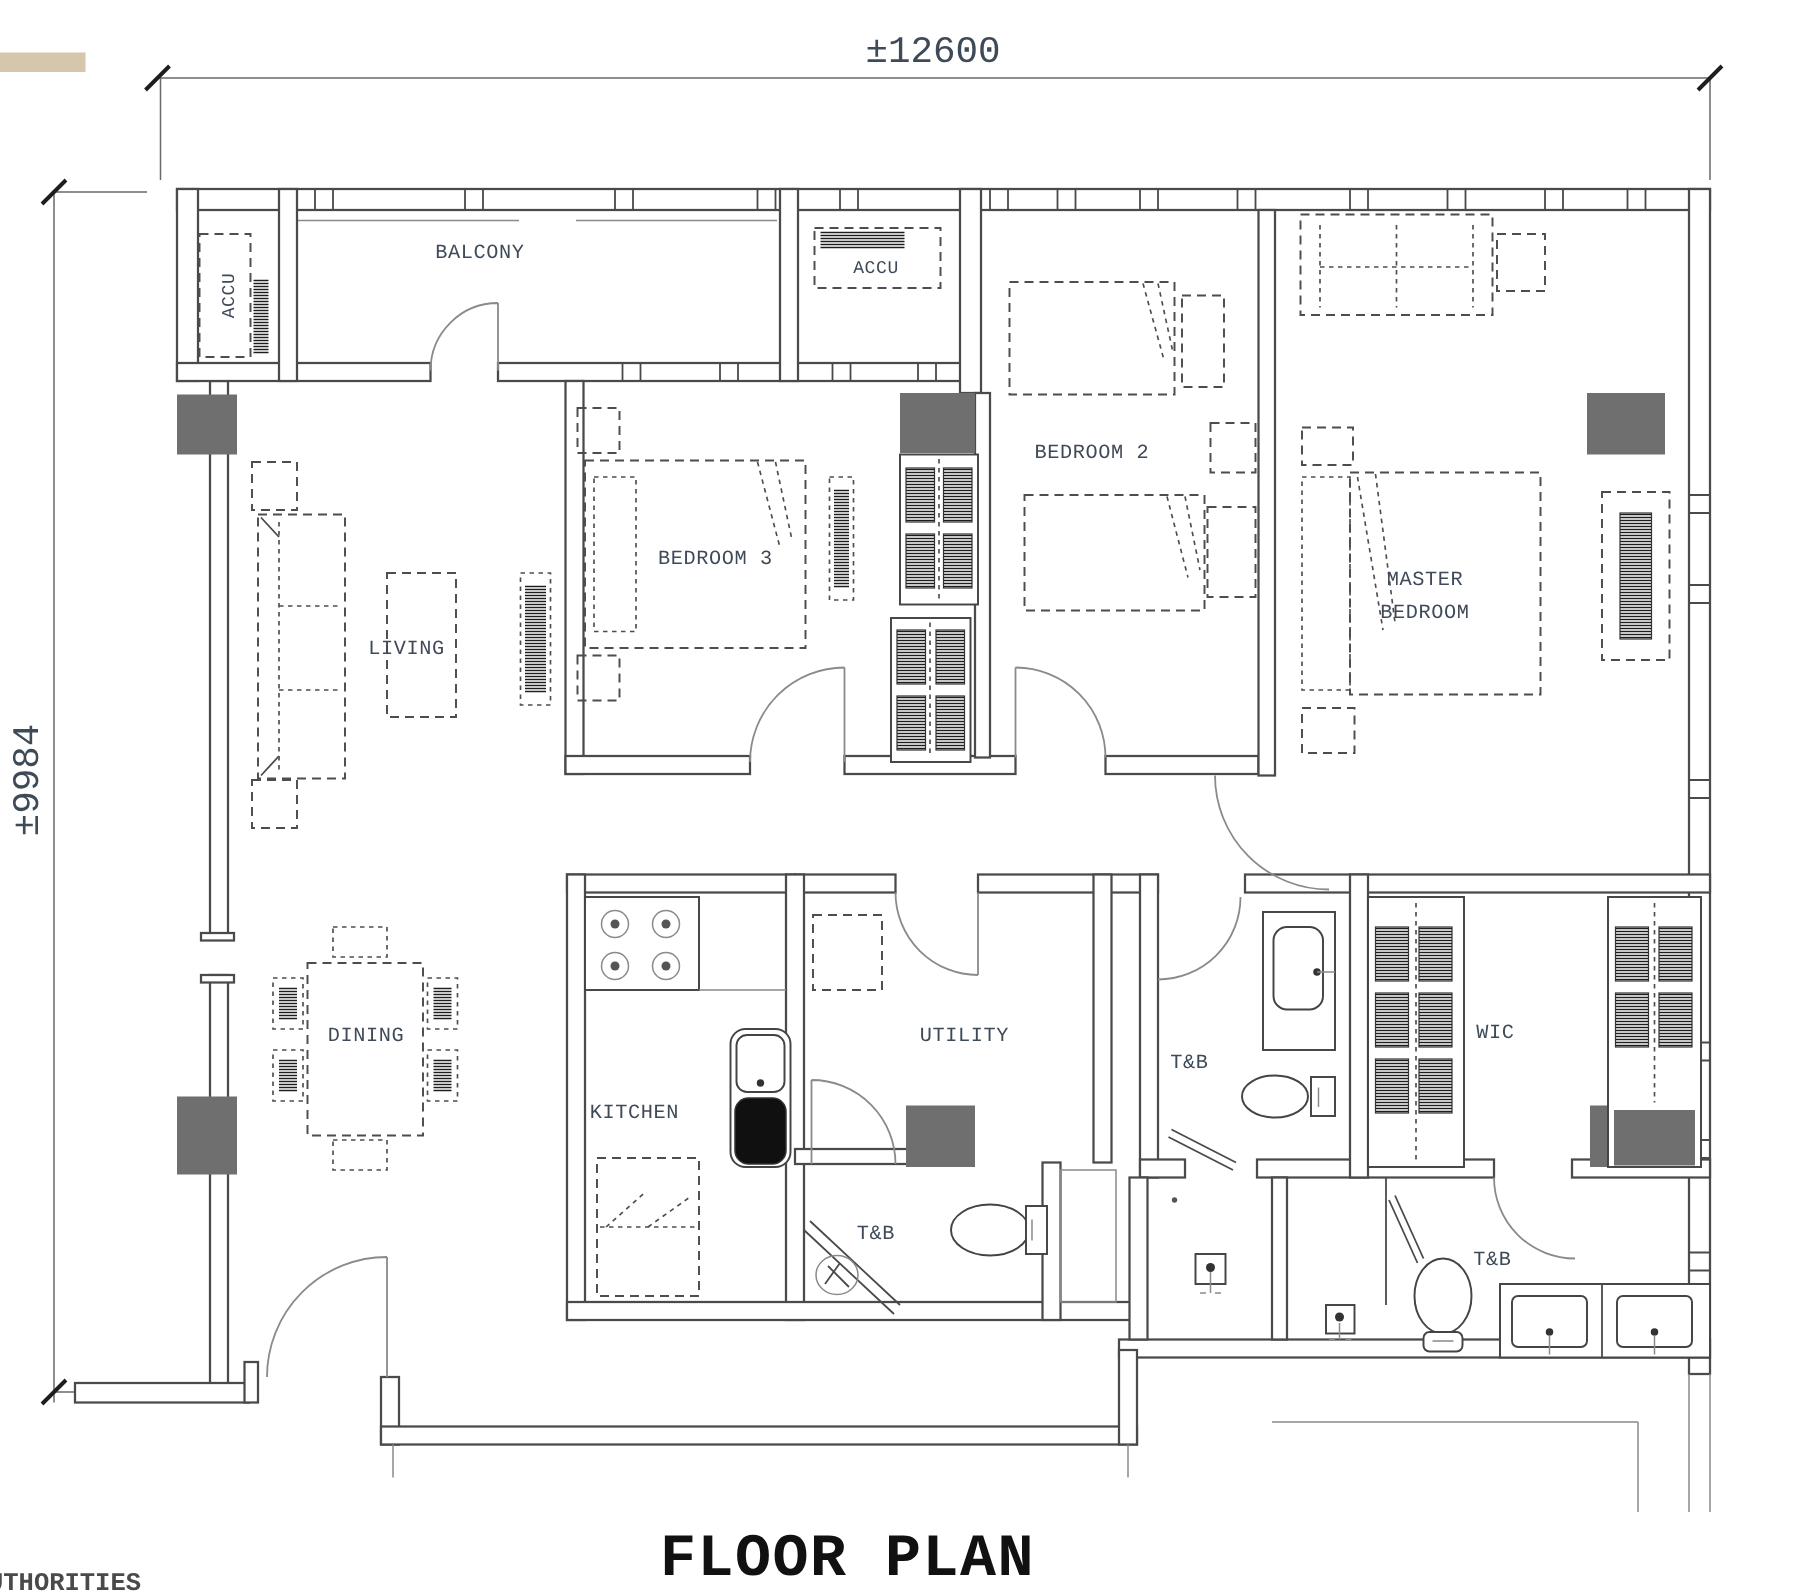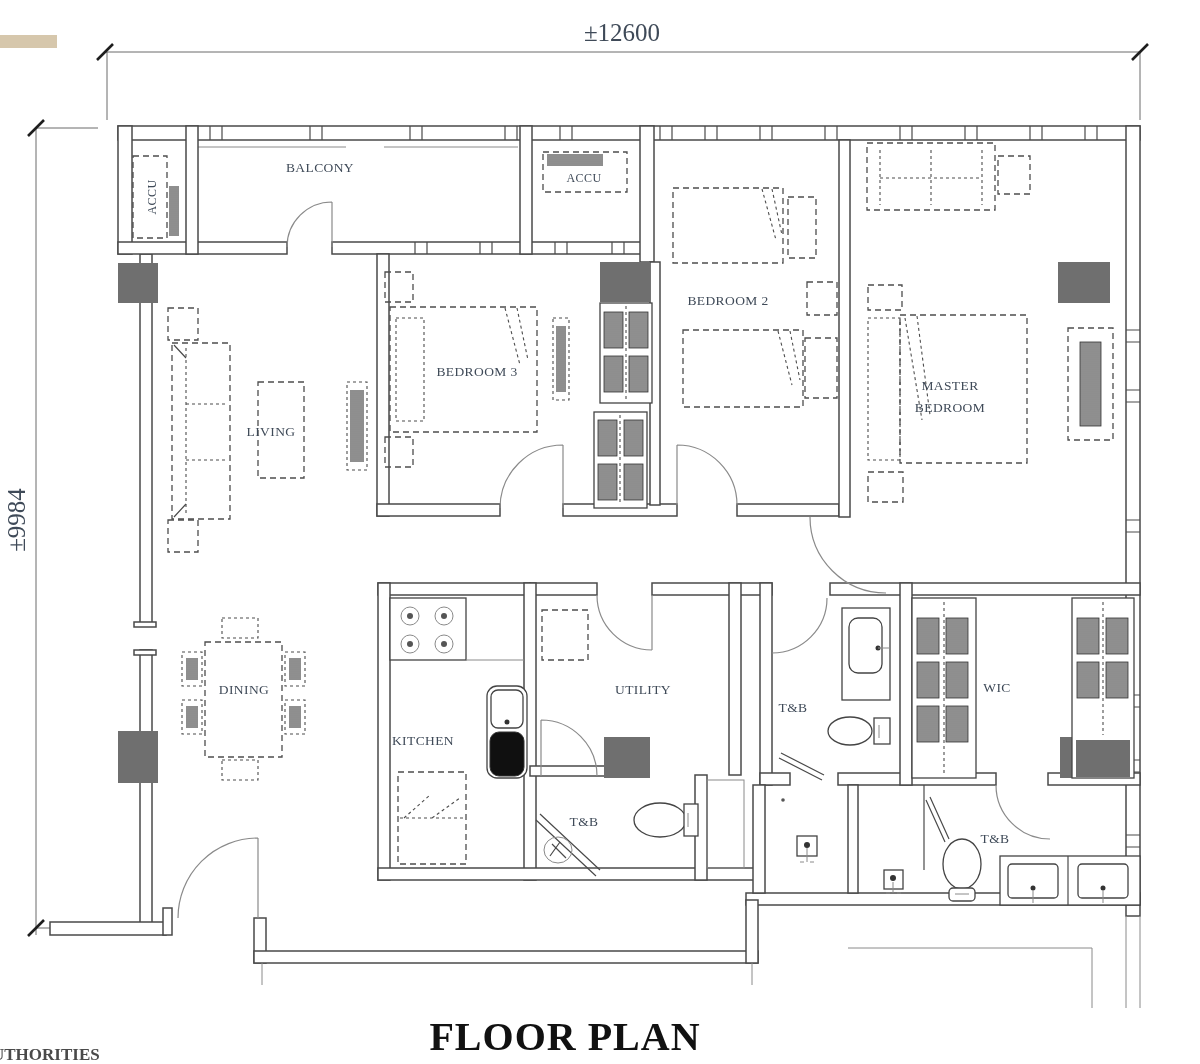--- a/index.html
+++ b/index.html
@@ -1,17 +1,17 @@
 <!DOCTYPE html>
 <html style="--c-label: #3f4a58; --c-wall: #4a4a4a; --c-furn: #4d4d4d; --c-column: #6f6f6f; --c-bar: #d6c7ac; --c-title: #111111;"><head>
 <meta charset="utf-8">
 <style>
   html,body{margin:0;padding:0;background:#fff;}
   .page{position:relative;width:1200px;height:1064px;background:#fff;overflow:hidden;
-        font-family:Liberation Serif, serif;}
+        font-family:Liberation Mono, monospace;}
   svg{display:block}
   .wall{fill:#ffffff;stroke:var(--c-wall,#4a4a4a);stroke-width:1.5;}
   .wline{stroke:var(--c-wall,#4a4a4a);stroke-width:1.2;fill:none;}
   .tick{stroke:#1e1e1e;stroke-width:2.6;}
   .dim{stroke:#6a6a6a;stroke-width:1;fill:none;}
   .dimtext{fill:var(--c-label,#3f4a58);font-size:25px;}
   .rlabel{fill:var(--c-label,#3f4a58);font-size:13.5px;letter-spacing:.4px;text-anchor:middle;}
   .small{font-size:12px;}
   .dash{fill:none;stroke:var(--c-furn,#4d4d4d);stroke-width:1.3;stroke-dasharray:6 4;}
   .dash2{fill:none;stroke:var(--c-furn,#4d4d4d);stroke-width:1.1;stroke-dasharray:3 3;}

